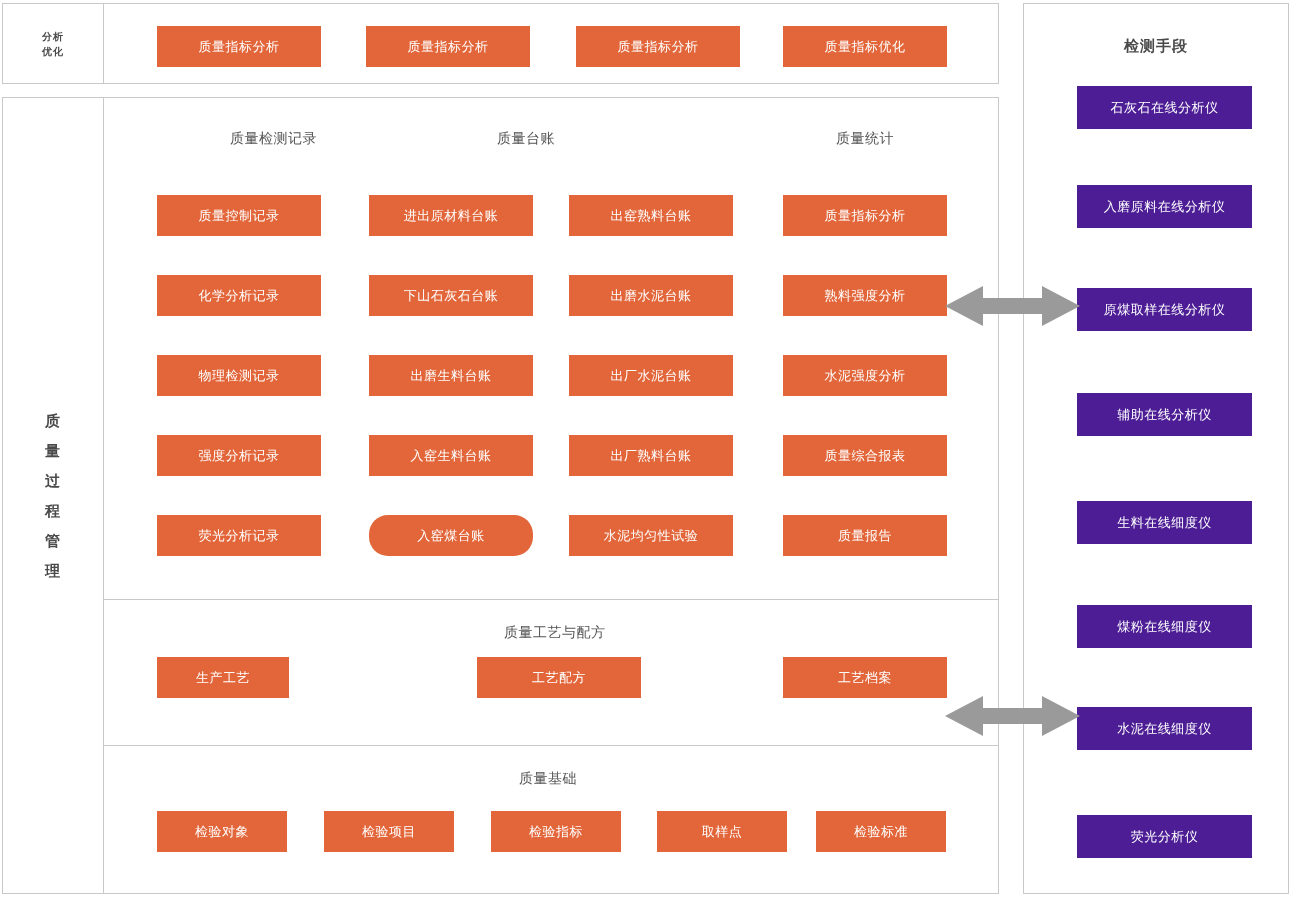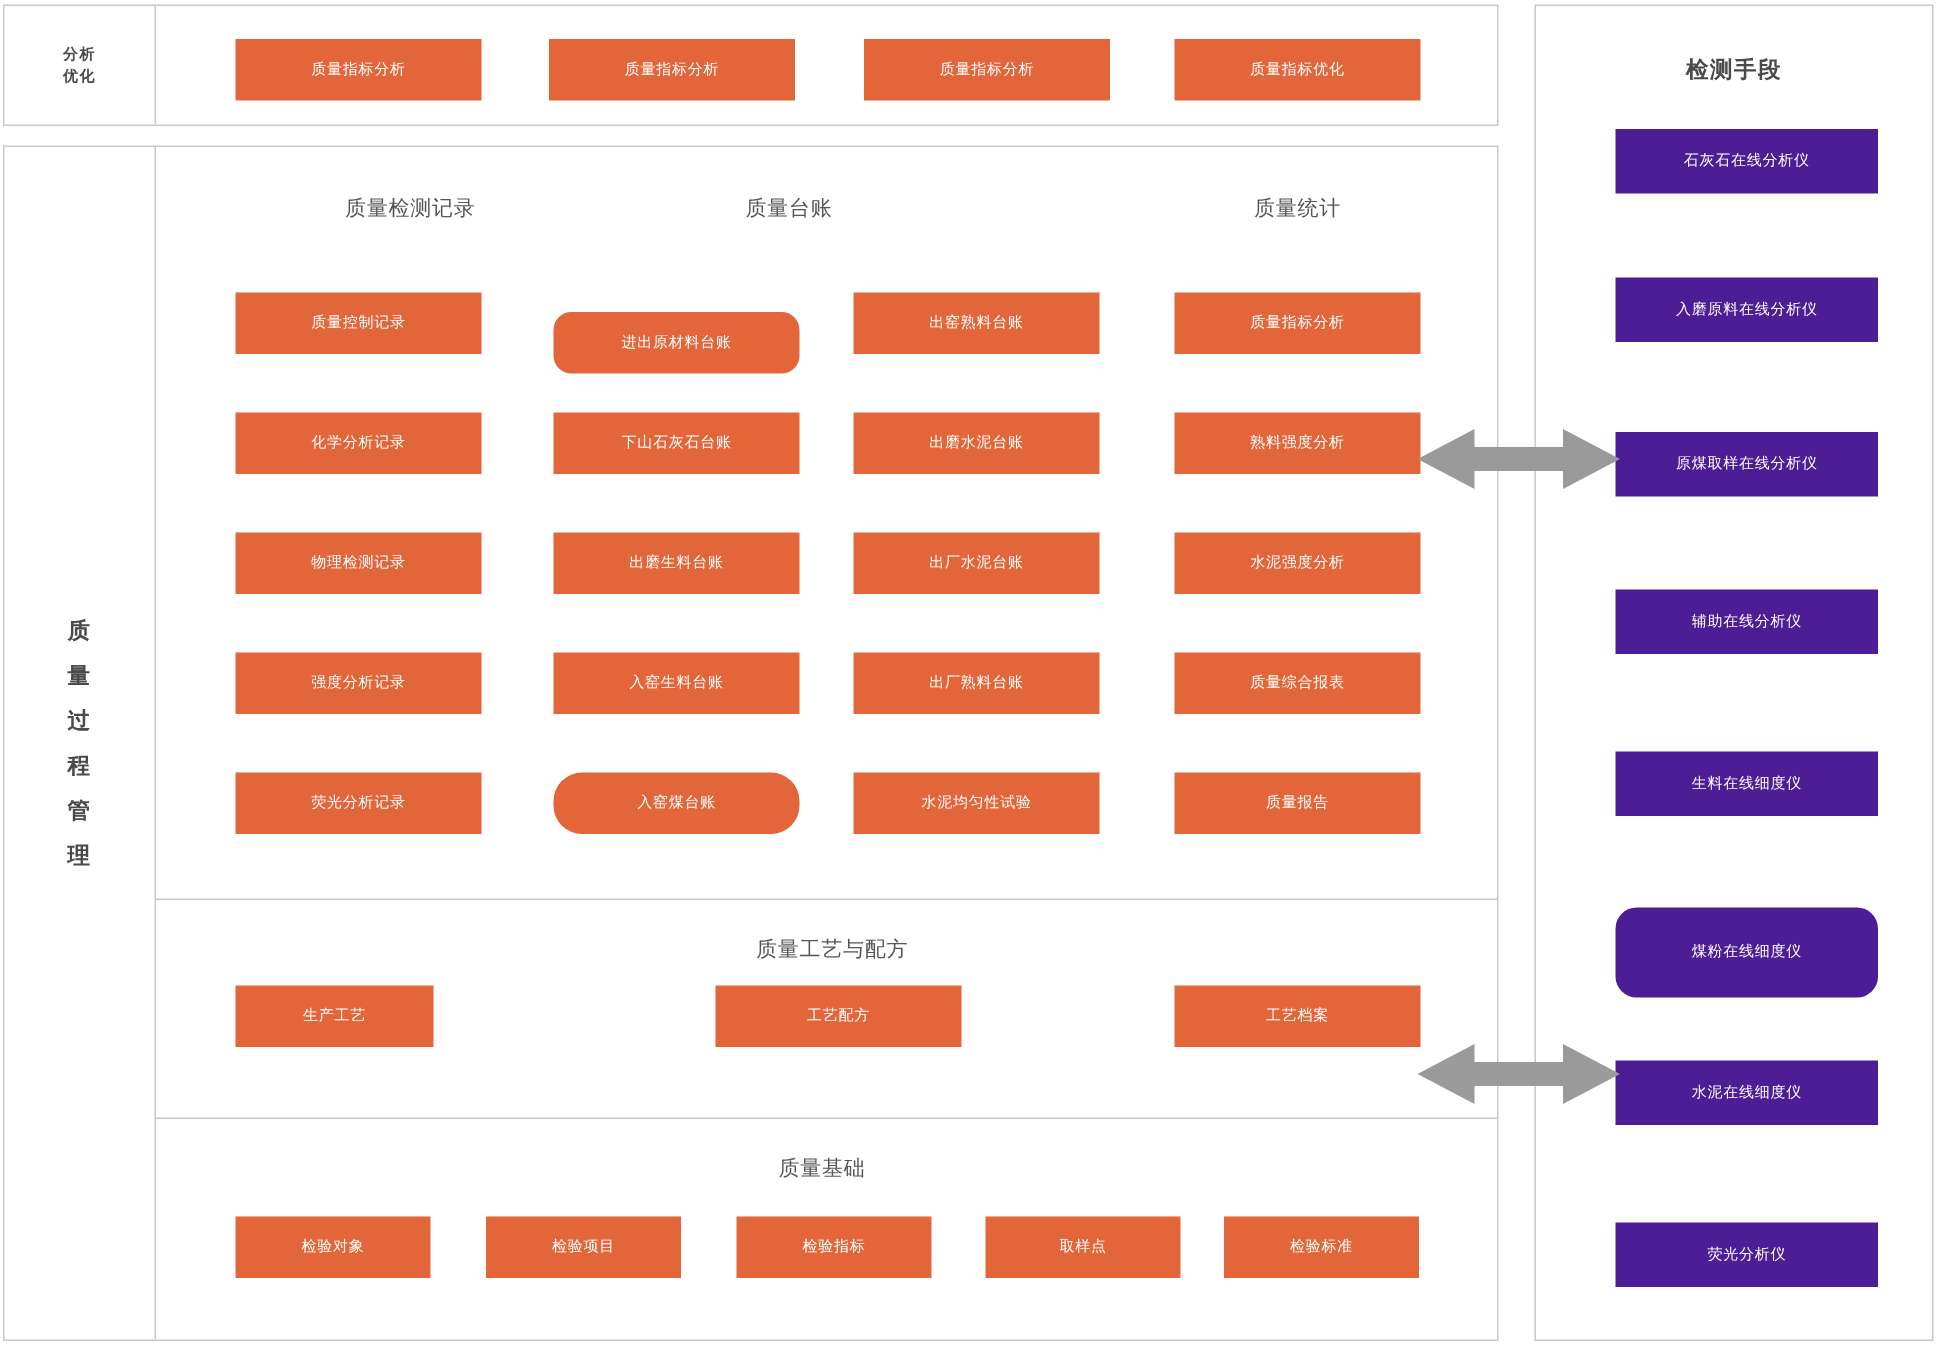--- a/index.html
+++ b/index.html
@@ -104,21 +104,21 @@
   }
 
   
   .box {
     position: absolute;
     box-sizing: border-box;
     display: flex;
     align-items: center;
     justify-content: center;
     color: #ffffff;
-    font-size: 10px;
+    font-size: 13px;
     letter-spacing: .5px;
     white-space: nowrap;
     line-height: 1;
   }
   .box.orange { background: #e2663a; }
   .box.gray   { background: #4c1d95; }
 
   
   #detect-panel {
     left: 1023px;
@@ -176,21 +176,21 @@
     <div class="section-title" style="left:126px; top:32px;">质量检测记录</div>
     <div class="section-title" style="left:393px; top:32px;">质量台账</div>
     <div class="section-title" style="left:732px; top:32px;">质量统计</div>
 
     <div class="box orange" style="left:53px; top:97px;  width:164px; height:41px;">质量控制记录</div>
     <div class="box orange" style="left:53px; top:177px; width:164px; height:41px;">化学分析记录</div>
     <div class="box orange" style="left:53px; top:257px; width:164px; height:41px;">物理检测记录</div>
     <div class="box orange" style="left:53px; top:337px; width:164px; height:41px;">强度分析记录</div>
     <div class="box orange" style="left:53px; top:417px; width:164px; height:41px;">荧光分析记录</div>
 
-    <div class="box orange" style="left:265px; top:110px;  width:164px; height:41px;border-radius:12px;">进出原材料台账</div>
+    <div class="box orange" style="left:265px; top:97px;  width:164px; height:41px;">进出原材料台账</div>
     <div class="box orange" style="left:265px; top:177px; width:164px; height:41px;">下山石灰石台账</div>
     <div class="box orange" style="left:265px; top:257px; width:164px; height:41px;">出磨生料台账</div>
     <div class="box orange" style="left:265px; top:337px; width:164px; height:41px;">入窑生料台账</div>
     <div class="box orange" style="left:265px; top:417px; width:164px; height:41px;border-radius:19px;">入窑煤台账</div>
 
     <div class="box orange" style="left:465px; top:97px;  width:164px; height:41px;">出窑熟料台账</div>
     <div class="box orange" style="left:465px; top:177px; width:164px; height:41px;">出磨水泥台账</div>
     <div class="box orange" style="left:465px; top:257px; width:164px; height:41px;">出厂水泥台账</div>
     <div class="box orange" style="left:465px; top:337px; width:164px; height:41px;">出厂熟料台账</div>
     <div class="box orange" style="left:465px; top:417px; width:164px; height:41px;">水泥均匀性试验</div>
@@ -220,21 +220,21 @@
 </div>
 
 <div class="panel" id="detect-panel">
   <div id="detect-title">检测手段</div>
 
   <div class="box gray" style="left:53px; top:82px;  width:175px; height:43px;">石灰石在线分析仪</div>
   <div class="box gray" style="left:53px; top:181px; width:175px; height:43px;">入磨原料在线分析仪</div>
   <div class="box gray" style="left:53px; top:284px; width:175px; height:43px;">原煤取样在线分析仪</div>
   <div class="box gray" style="left:53px; top:389px; width:175px; height:43px;">辅助在线分析仪</div>
   <div class="box gray" style="left:53px; top:497px; width:175px; height:43px;">生料在线细度仪</div>
-  <div class="box gray" style="left:53px; top:601px; width:175px; height:60px;border-radius:14px;">煤粉在线细度仪</div>
+  <div class="box gray" style="left:53px; top:601px; width:175px; height:43px;">煤粉在线细度仪</div>
   <div class="box gray" style="left:53px; top:703px; width:175px; height:43px;">水泥在线细度仪</div>
   <div class="box gray" style="left:53px; top:811px; width:175px; height:43px;">荧光分析仪</div>
 </div>
 
 <svg class="arrow" style="left:945px; top:283px;" width="135" height="46" viewBox="0 0 135 46">
   <polygon fill="#9a9a9a" points="0,23 38,3 38,15 97,15 97,3 135,23 97,43 97,31 38,31 38,43"></polygon>
 </svg>
 
 <svg class="arrow" style="left:945px; top:693px;" width="135" height="46" viewBox="0 0 135 46">
   <polygon fill="#9a9a9a" points="0,23 38,3 38,15 97,15 97,3 135,23 97,43 97,31 38,31 38,43"></polygon>

